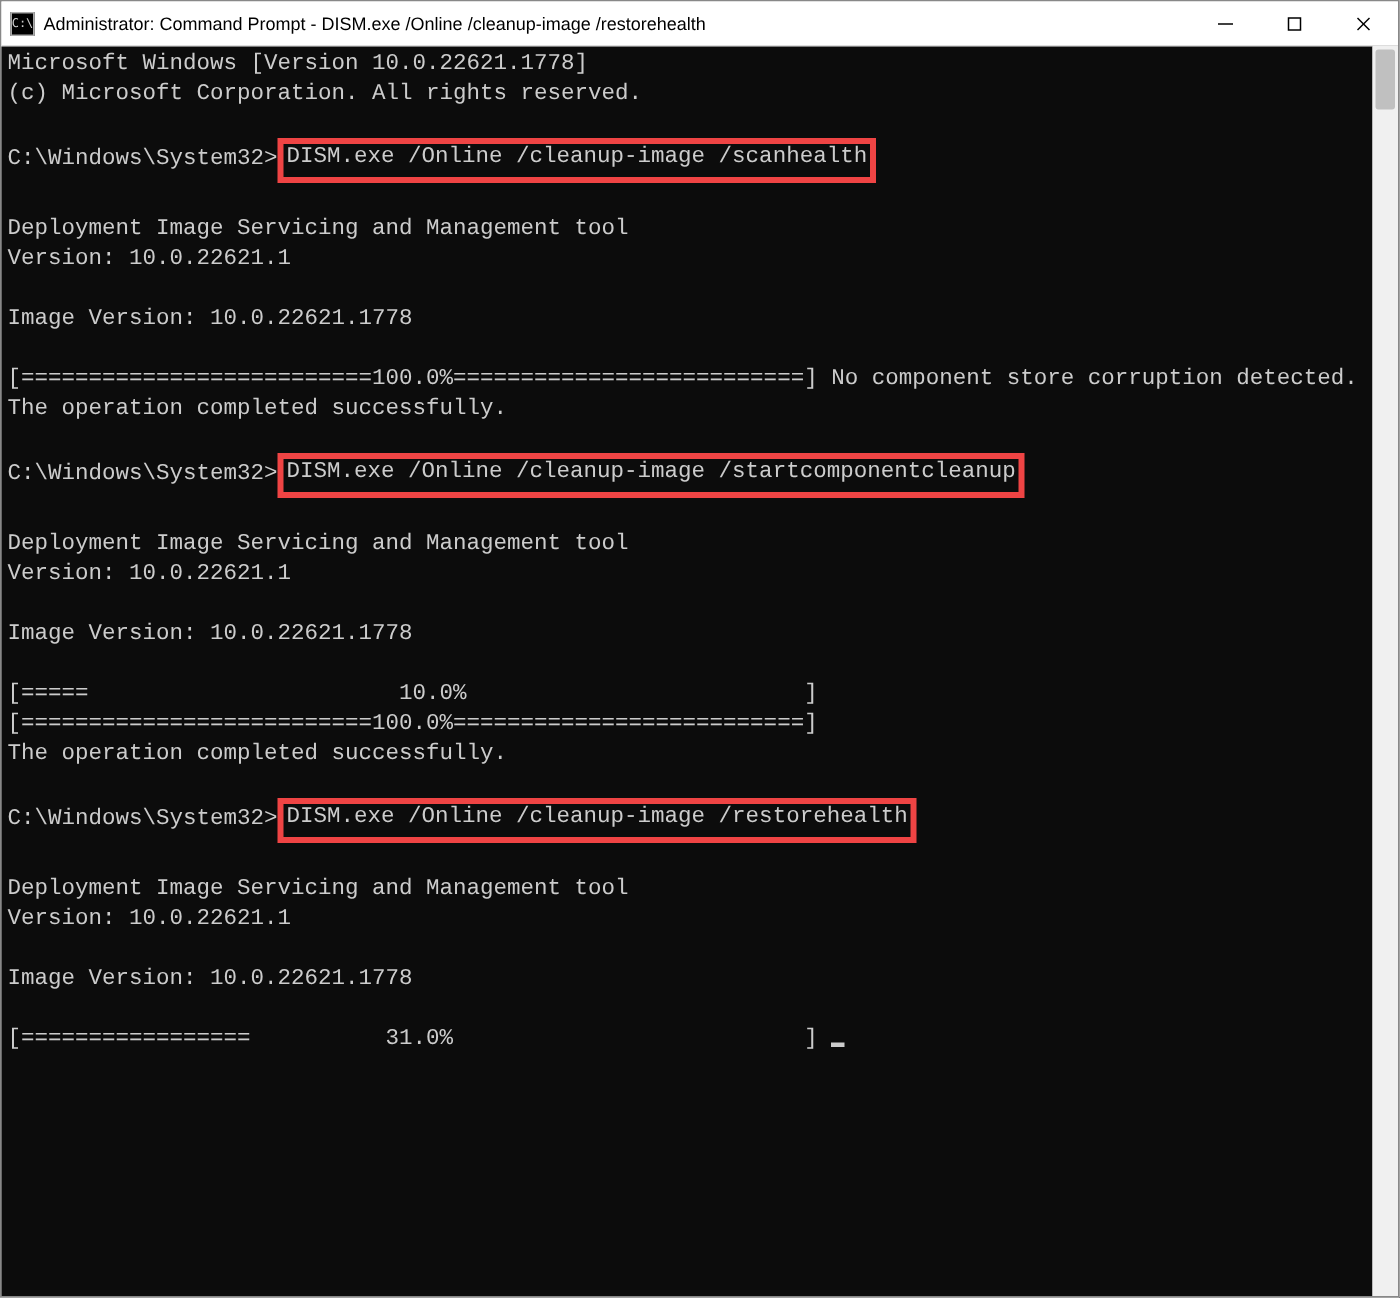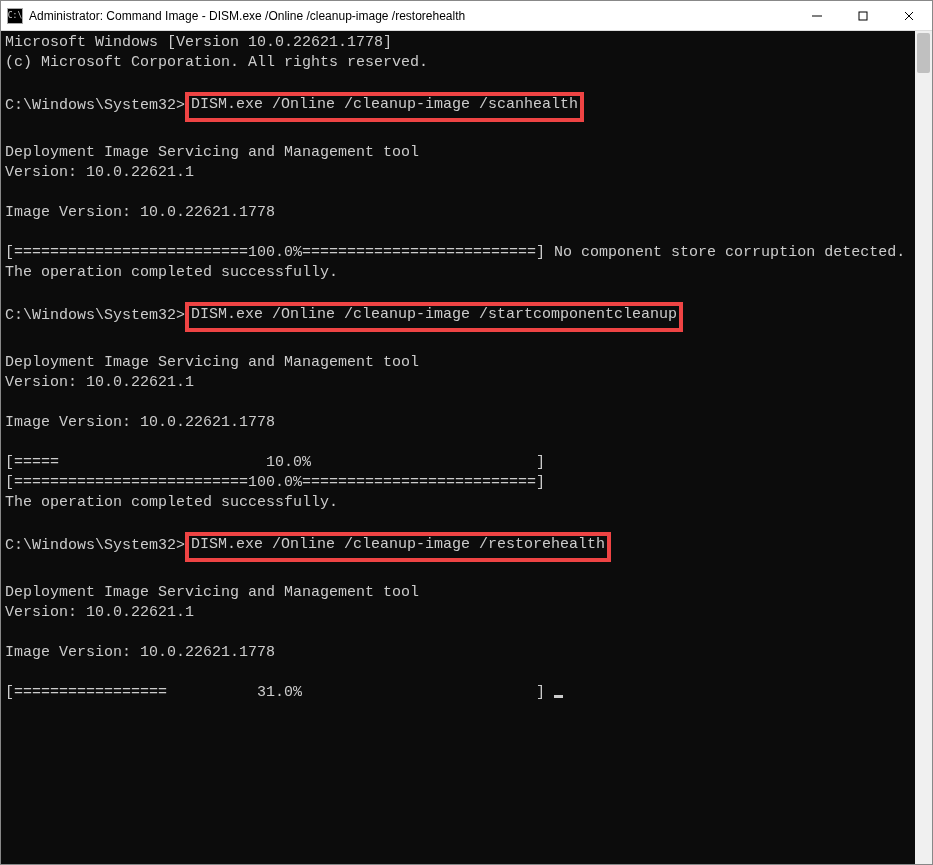--- a/index.html
+++ b/index.html
@@ -111,21 +111,21 @@
     vertical-align: -2px;
   }
   .line { display: block; white-space: pre; }
 </style>
 </head>
 <body>
 
 <div class="window">
   <div class="titlebar">
     <div class="app-icon">C:\</div>
-    <div class="title-text">Administrator: Command Image - DISM.exe  /Online /cleanup-image /restorehealth</div>
+    <div class="title-text">Administrator: Command Prompt - DISM.exe  /Online /cleanup-image /restorehealth</div>
     <div class="spacer"></div>
     <div class="win-controls">
       <div class="win-btn">
         <svg viewBox="0 0 10 10">
             <line x1="0" y1="5" x2="10" y2="5" stroke="#000" stroke-width="1"></line>
           </svg>
       </div>
       <div class="win-btn">
         <svg viewBox="0 0 10 10">
             <rect x="1" y="1" width="8" height="8" fill="none" stroke="#000" stroke-width="1"></rect>

